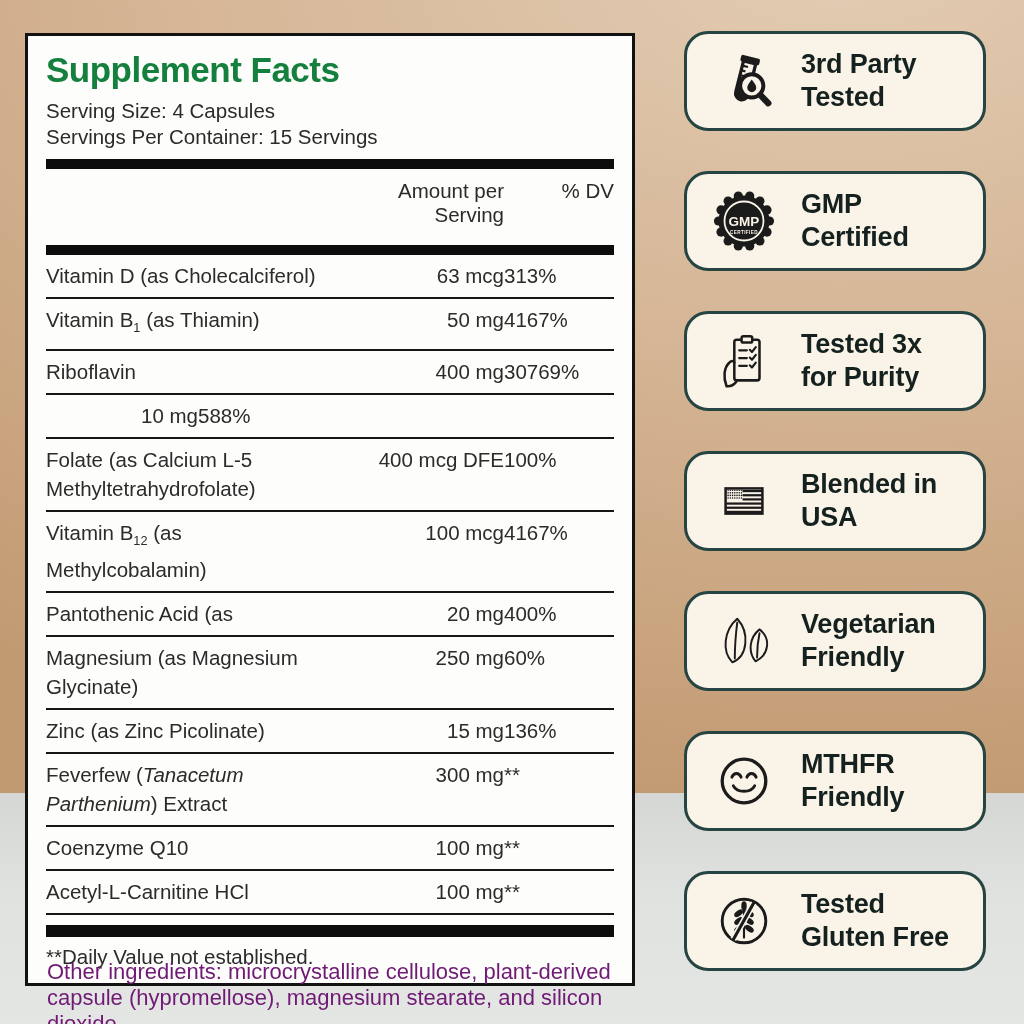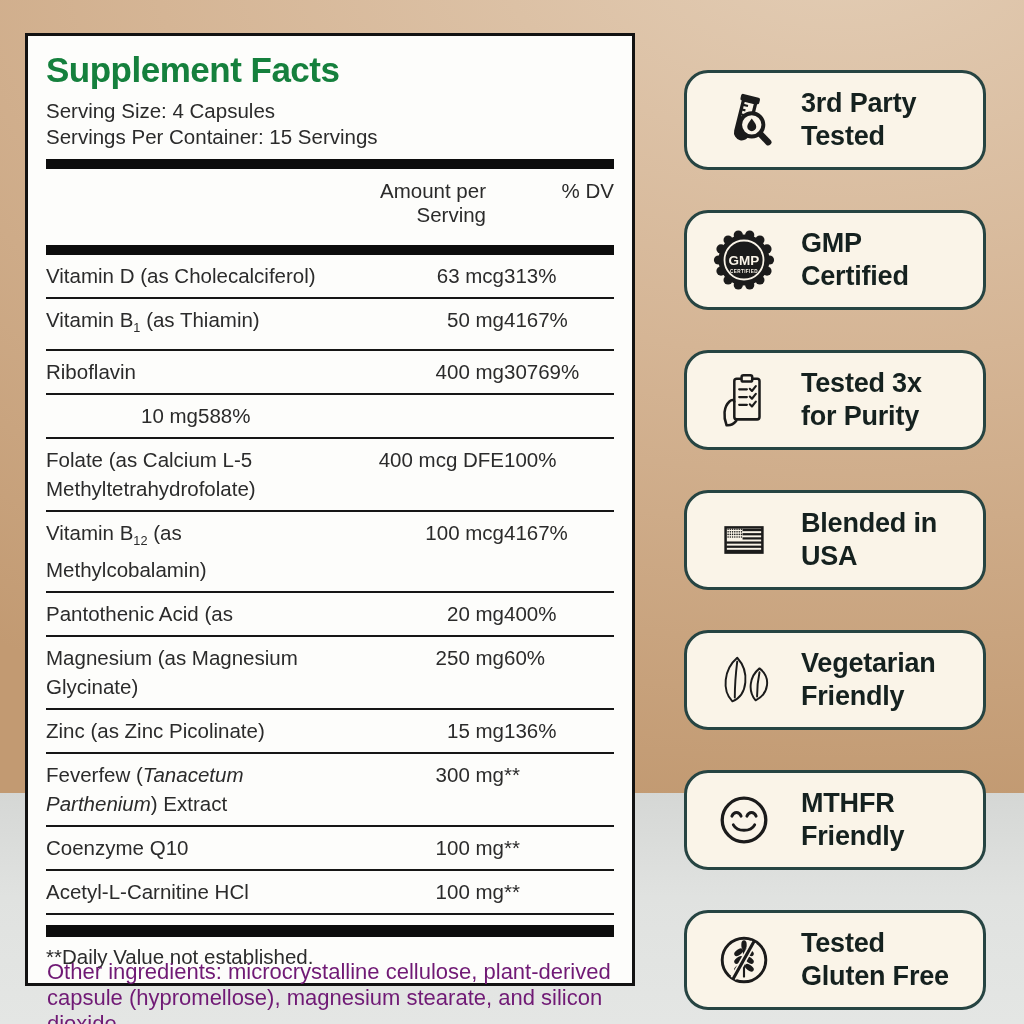--- a/index.html
+++ b/index.html
@@ -13,34 +13,34 @@
   
   .facts-panel{position:absolute;left:25px;top:33px;width:610px;min-height:917px;
     box-sizing:border-box;background:#fdfdfb;border:3px solid #121212;padding:8px 18px 10px;}
   .facts-title{margin:6px 0 8px;font-size:35px;font-weight:700;letter-spacing:-0.5px;color:#15803d;}
   .serving-line{font-size:20.5px;color:#2b2b2b;line-height:26px;}
   .bar{background:#0d0d0d;height:10px;margin-top:9px;}
   .bar.footer-bar{height:12px;margin-top:10px;}
   .head-row{display:flex;align-items:flex-start;padding:10px 0 9px;font-size:20.5px;color:#2b2b2b;}
   .head-row .spacer{flex:1;}
   .head-amount{width:152px;text-align:right;}
-  .head-dv{width:110px;text-align:right;margin-left:18px;}
+  .head-dv{width:110px;text-align:right;}
   .row{display:flex;align-items:flex-start;padding:6px 0 7px;border-bottom:2px solid #161616;
     font-size:20.5px;line-height:29px;color:#2b2b2b;}
   .row .cell-name{flex:1;}
   .row .cell-amount{width:152px;text-align:right;}
   .row .cell-dv{width:110px;text-align:left;}
   sub{font-size:0.62em;}
   .footnote{font-size:20.5px;color:#2b2b2b;padding:8px 0 4px;}
 
   .other-ingredients{position:absolute;left:46px;top:958px;width:600px;margin:1px;
     font-size:22px;line-height:26px;color:#701a75;white-space:pre-line;}
 
   
-  .badges{position:absolute;left:684px;top:31px;width:302px;display:flex;flex-direction:column;gap:40px;margin-top:39px;}
+  .badges{position:absolute;left:684px;top:31px;width:302px;display:flex;flex-direction:column;gap:40px;}
   .badge{box-sizing:border-box;width:302px;height:100px;background:#faf4e8;
     border:3px solid #264442;border-radius:24px;display:flex;align-items:center;padding-left:24px;}
   .badge .icon{width:66px;height:66px;flex:0 0 66px;display:flex;align-items:center;justify-content:center;}
   .badge .label{margin-left:24px;font-size:27px;font-weight:700;line-height:33px;
     color:#15211f;white-space:pre-line;letter-spacing:-0.2px;}
 </style>
 </head>
 <body>
 
 <div class="stage">

